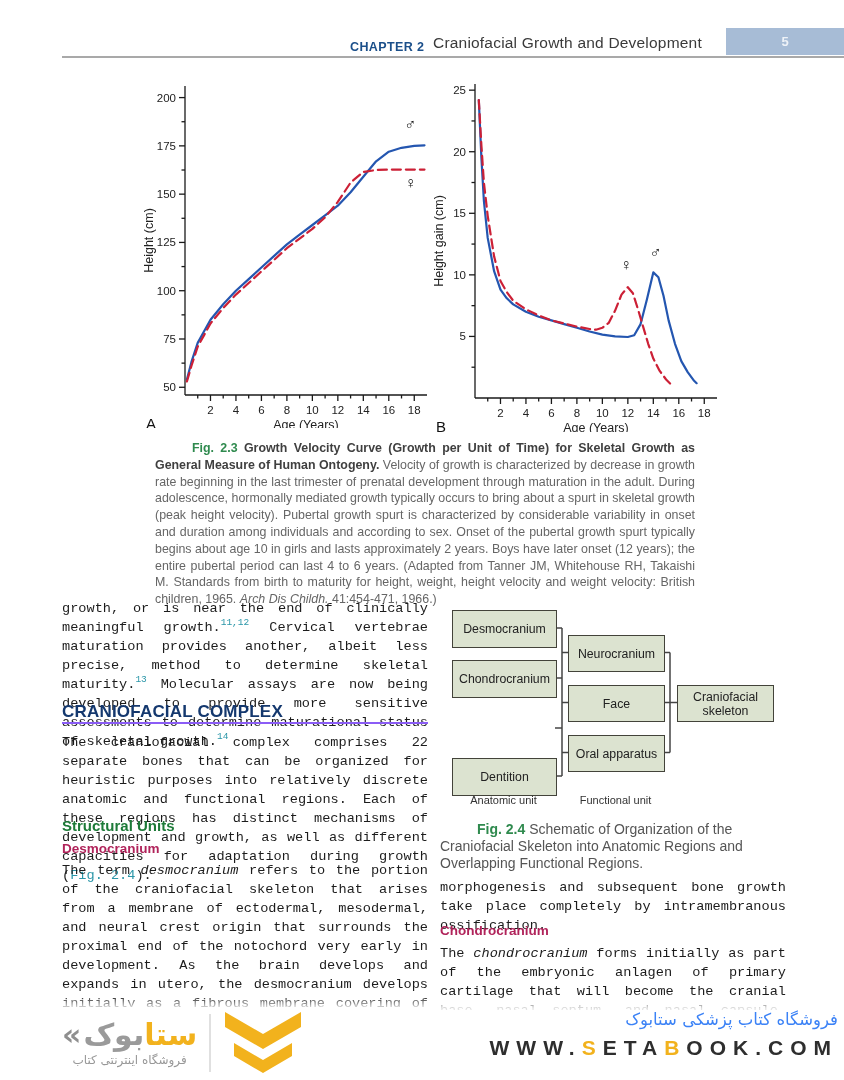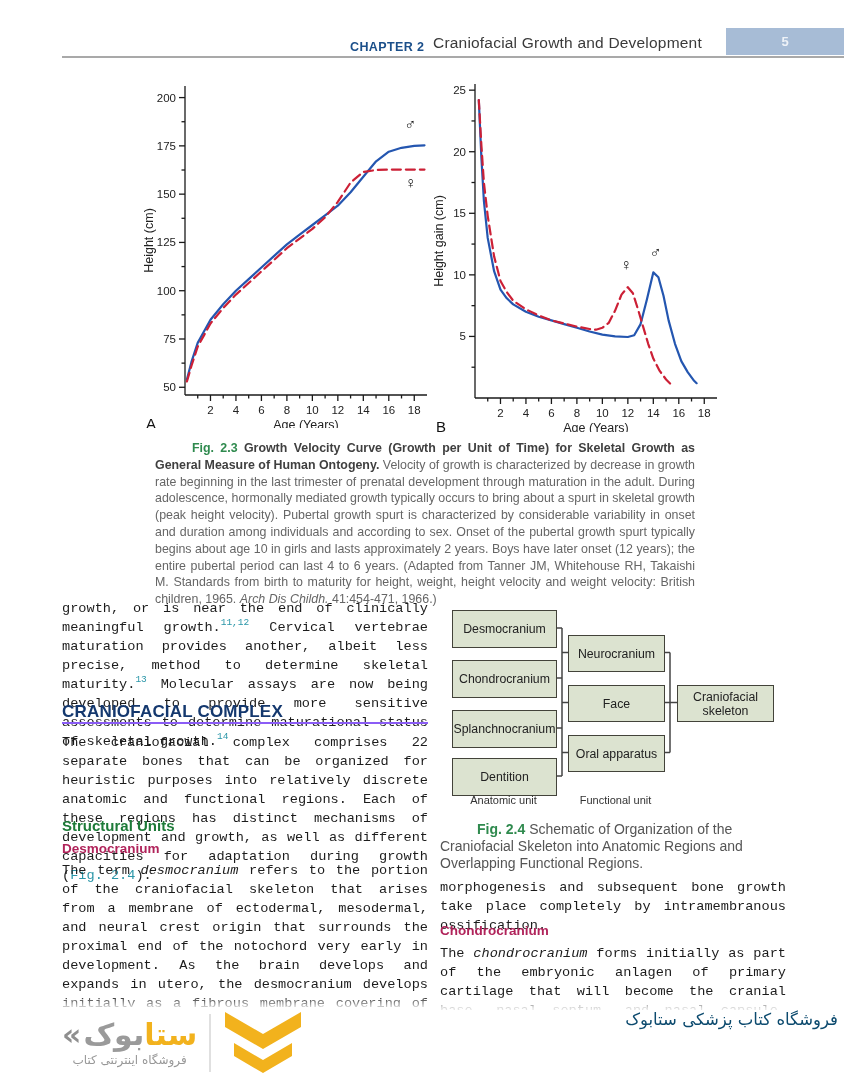--- a/index.html
+++ b/index.html
@@ -38,21 +38,21 @@
   
   .fade-overlay{background:linear-gradient(180deg,rgba(255,255,255,0) 0px,
                 rgba(255,255,255,.85) 12px,#fff 20px);}
   .footer{z-index:6;}
   .logo-word{font-family:"DejaVu Sans",sans-serif;font-weight:bold;font-size:30px;line-height:32px;}
   .logo-guillemet{color:#8f8f8f;margin-right:2px;}
   .lg-gray{color:#9a9a9a;}
   .lg-yellow{color:#f2b21d;}
   .logo-tagline{font-family:"DejaVu Sans",sans-serif;font-size:12px;color:#989898;margin-top:2px;text-align:center;}
   .logo-divider{width:2px;height:58px;background:#e0e0e0;margin:0 12px;}
-  .footer-fa{font-family:"DejaVu Sans",sans-serif;font-size:16.5px;color:#0c4a6e;}
+  .footer-fa{font-family:"DejaVu Sans",sans-serif;font-size:16.5px;color:#3b82f6;}
   .footer-web{font-size:21px;font-weight:bold;letter-spacing:7px;color:#2e2e2e;margin-top:7px;}
 </style>
 </head>
 <body>
 
 <div class="abs" style="left:350px;top:37px;">
   <span class="chapter-label">CHAPTER 2</span>
 </div>
 <div class="abs chapter-title" style="left:433px;top:34px;">Craniofacial Growth and Development</div>
 <div class="abs page-box" style="left:726px;top:28px;width:118px;height:27px;">
@@ -199,21 +199,20 @@
       <line x1="122" y1="152.5" x2="128" y2="152.5"></line>
       <line x1="223" y1="52.5" x2="230" y2="52.5"></line>
       <line x1="223" y1="102.5" x2="230" y2="102.5"></line>
       <line x1="223" y1="152.5" x2="230" y2="152.5"></line>
       <line x1="230" y1="52.5" x2="230" y2="152.5"></line>
       <line x1="230" y1="102.5" x2="237" y2="102.5"></line>
     </g>
   </svg>
   <div class="diag-box" style="left:12px;top:10px;width:103px;height:36px;">Desmocranium</div>
   <div class="diag-box" style="left:12px;top:60px;width:103px;height:36px;">Chondrocranium</div>
-  <div class="diag-box" style="left:12px;top:110px;width:103px;height:36px;">Splanchnocranium</div>
   <div class="diag-box" style="left:12px;top:158px;width:103px;height:36px;">Dentition</div>
   <div class="diag-box" style="left:128px;top:35px;width:95px;height:35px;">Neurocranium</div>
   <div class="diag-box" style="left:128px;top:85px;width:95px;height:35px;">Face</div>
   <div class="diag-box" style="left:128px;top:135px;width:95px;height:35px;">Oral apparatus</div>
   <div class="diag-box" style="left:237px;top:85px;width:95px;height:35px;">Craniofacial skeleton</div>
   <div class="diag-label" style="left:12px;top:194px;width:103px;">Anatomic unit</div>
   <div class="diag-label" style="left:128px;top:194px;width:95px;">Functional unit</div>
 </div>
 
 <div class="abs fig-caption-24" style="left:440px;top:821px;width:346px;"><span class="sg-fig">Fig. 2.4 </span><span>Schematic of Organization of the Craniofacial Skeleton into Anatomic Regions and Overlapping Functional Regions.</span></div>
@@ -237,14 +236,15 @@
     </div>
     <div class="logo-divider"></div>
     <svg width="80" height="62" viewBox="0 0 80 62">
       <polygon points="2,0 40,22 78,0 78,15 40,37 2,15" fill="#f2b21d"></polygon>
       <polygon points="11,31 40,48 69,31 69,44 40,61 11,44" fill="#f2b21d"></polygon>
     </svg>
   </div>
 
   <div class="abs" style="right:6px;top:2px;text-align:right;">
     <div class="footer-fa" dir="rtl">فروشگاه کتاب پزشکی ستابوک</div>
+    <div class="footer-web"><span>WWW.</span><span class="sg-y">S</span><span>ETA</span><span class="sg-y">B</span><span>OOK.COM</span></div>
   </div>
 </div>
 
 </body></html>

